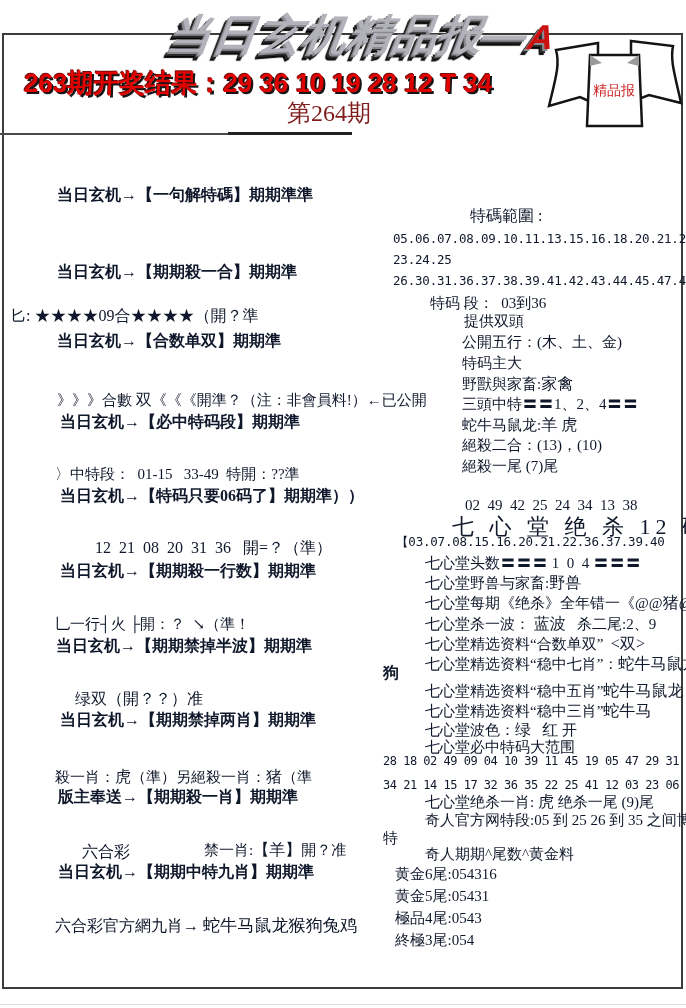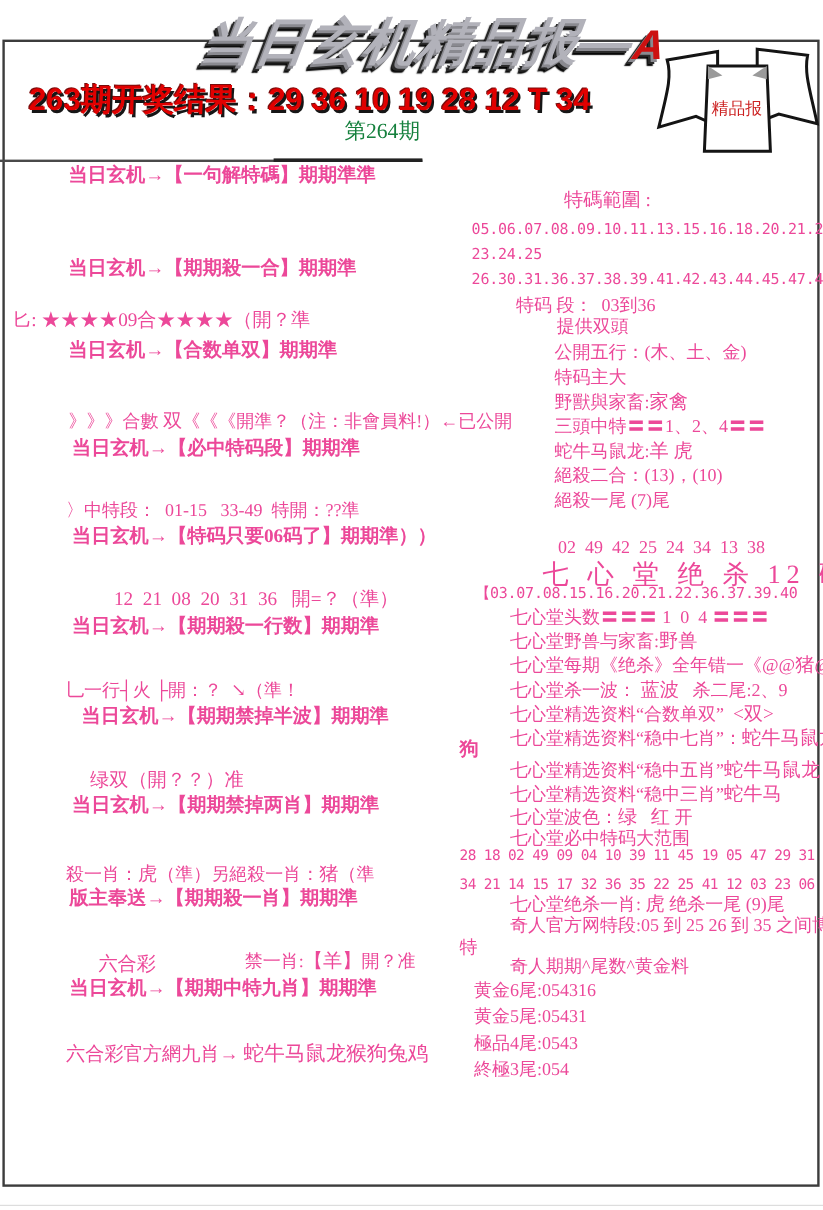--- a/index.html
+++ b/index.html
@@ -13,23 +13,23 @@
   .title3d{position:absolute;left:168px;top:6px;white-space:nowrap;
            font-family:"Liberation Sans","DejaVu Sans",sans-serif;
            font-size:44px;font-weight:bold;font-style:italic;letter-spacing:1px;
            color:#b2b2ba;transform:skewX(-7deg) scaleY(.96);
            text-shadow:-2px 2px 0 #8a8a90,-4px 4px 0 #2a2a2a,-5px 6px 1px #050505;}
   .title3d .suffix{color:#cc1111;font-size:36px;}
   .result{position:absolute;left:24px;top:66px;white-space:nowrap;
           font-family:"Liberation Sans","DejaVu Sans",sans-serif;
           font-size:26px;font-weight:bold;color:#e00000;letter-spacing:0px;
           transform:skewX(-2deg);text-shadow:2px 2px 0 #161616,-1px -1px 0 #7a0c0c;}
-  .issue{position:absolute;left:287px;top:97px;font-size:18px;color:#15803d;}
+  .issue{position:absolute;left:287px;top:97px;font-size:24px;color:#7f1d1d;}
 
-  .ln{position:absolute;white-space:pre;font-size:15px;line-height:1.25;color:#ec4899;}
+  .ln{position:absolute;white-space:pre;font-size:15px;line-height:1.25;color:#0f172a;margin-top:48px;}
   .bd{font-weight:bold;font-size:16px;}
   .f16{font-size:16px;}
   .mono{font-family:"DejaVu Sans Mono","Liberation Mono",monospace;font-size:12.5px;letter-spacing:-0.2px;}
   .wide{font-family:"DejaVu Sans Mono","Liberation Mono",monospace;font-size:12px;letter-spacing:-0.5px;}
   .sp{font-size:22px;letter-spacing:5px;}
   .ln .b{font-weight:normal;font-size:1.07em;}
   .ribbon{position:absolute;left:543px;top:33px;width:143px;height:96px;}
 </style>
 </head>
 <body>
@@ -59,21 +59,21 @@
   <div class="ln bd" style="left:57px;top:214px">当日玄机→【期期殺一合】期期準</div>
   <div class="ln f16" style="left:10px;top:258px">匕: ★★★★09合★★★★（開？準</div>
   <div class="ln bd" style="left:57px;top:283px">当日玄机→【合数单双】期期準</div>
   <div class="ln" style="left:57px;top:342px"><span>》》》合數 </span><span class="b">双</span><span>《《《開準？（注：非會員料!）←已公開</span></div>
   <div class="ln bd" style="left:60px;top:364px">当日玄机→【必中特码段】期期準</div>
   <div class="ln" style="left:55px;top:417px">〉中特段：  01-15   33-49  特開：??準</div>
   <div class="ln bd" style="left:60px;top:438px">当日玄机→【特码只要06码了】期期準））</div>
   <div class="ln f16" style="left:95px;top:490px">12  21  08  20  31  36   開=？（準）</div>
   <div class="ln bd" style="left:60px;top:513px">当日玄机→【期期殺一行数】期期準</div>
   <div class="ln" style="left:55px;top:567px">乚一行┤火 ├開：？  ↘（準！</div>
-  <div class="ln bd" style="left:68px;top:588px">当日玄机→【期期禁掉半波】期期準</div>
+  <div class="ln bd" style="left:56px;top:588px">当日玄机→【期期禁掉半波】期期準</div>
   <div class="ln f16" style="left:75px;top:641px">绿双（開？？）准</div>
   <div class="ln bd" style="left:60px;top:662px">当日玄机→【期期禁掉两肖】期期準</div>
   <div class="ln" style="left:55px;top:719px"><span>殺一肖：</span><span class="b">虎</span><span>（準）另絕殺一肖：</span><span class="b">猪</span><span>（準</span></div>
   <div class="ln bd" style="left:58px;top:739px">版主奉送→【期期殺一肖】期期準</div>
   <div class="ln f16" style="left:82px;top:794px">六合彩</div>
   <div class="ln" style="left:204px;top:792px"><span>禁一肖:</span><span class="b">【羊】</span><span>開？准</span></div>
   <div class="ln bd" style="left:58px;top:814px">当日玄机→【期期中特九肖】期期準</div>
   <div class="ln f16" style="left:55px;top:867px"><span>六合彩官方網九肖→ </span><span class="b">蛇牛马鼠龙猴狗兔鸡</span></div>
 
   <div class="ln f16" style="left:470px;top:158px">特碼範圍 :</div>

